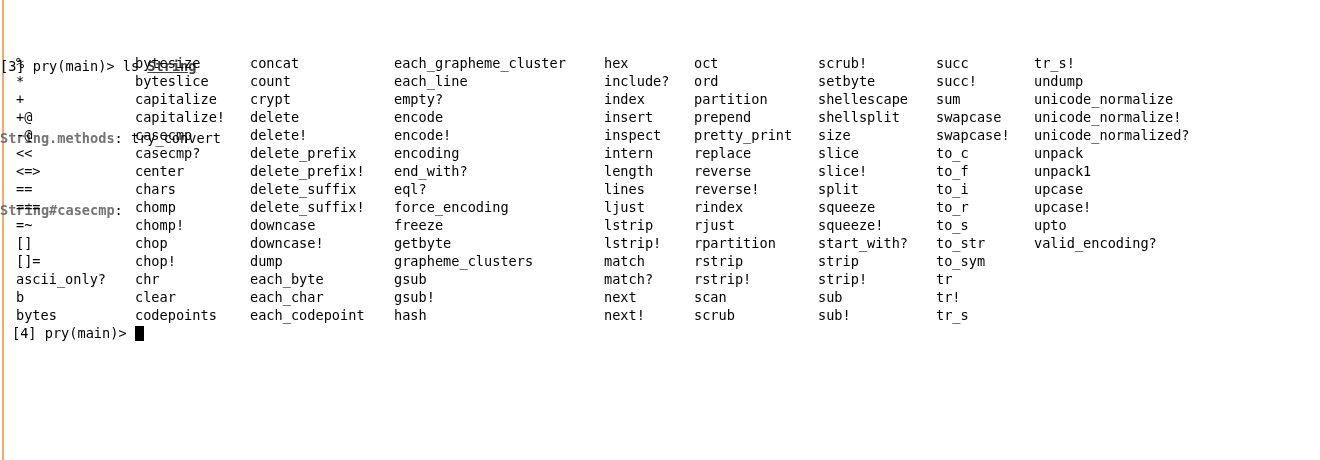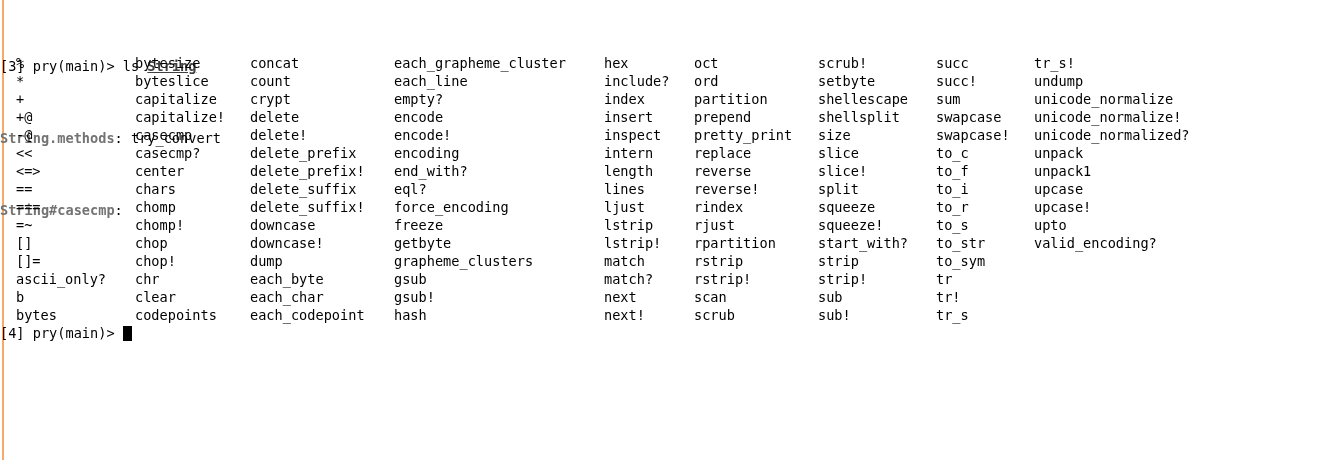--- a/index.html
+++ b/index.html
@@ -73,21 +73,21 @@
     font-size: 13.6px;
     line-height: 18px;
     color: #000000;
   }
   .grid-cell {
     height: 18px;
     white-space: pre;
   }
   #prompt-line {
     position: absolute;
-    left: 0;
+    left: 12px;
     top: 324px;
     font-size: 13.6px;
     line-height: 18px;
     color: #000000;
     white-space: pre;
   }
   .cursor {
     display: inline-block;
     width: 9px;
     height: 15px;

